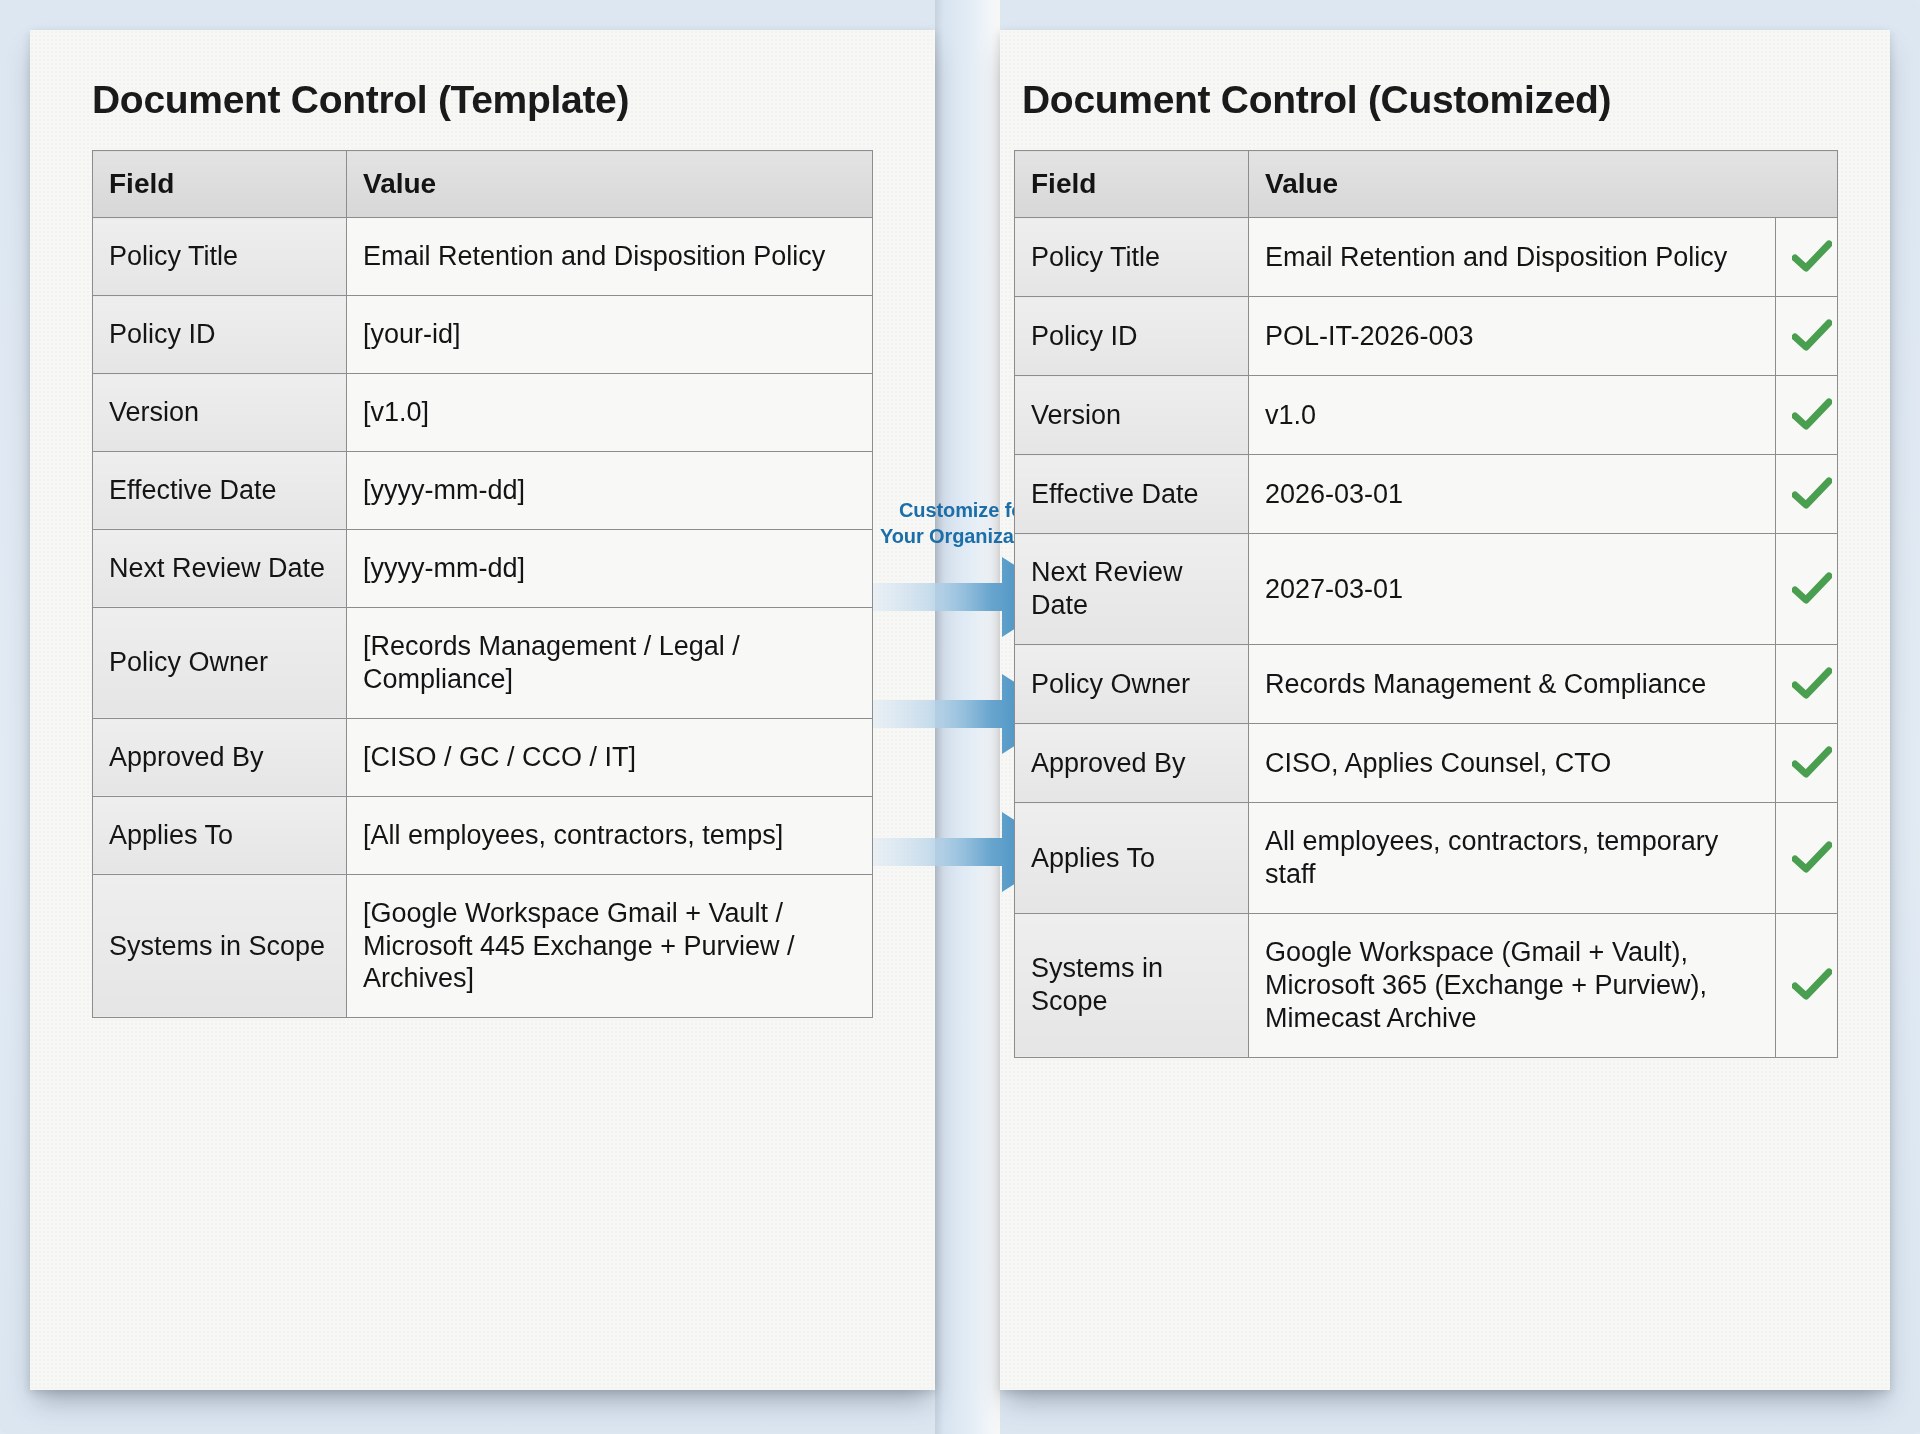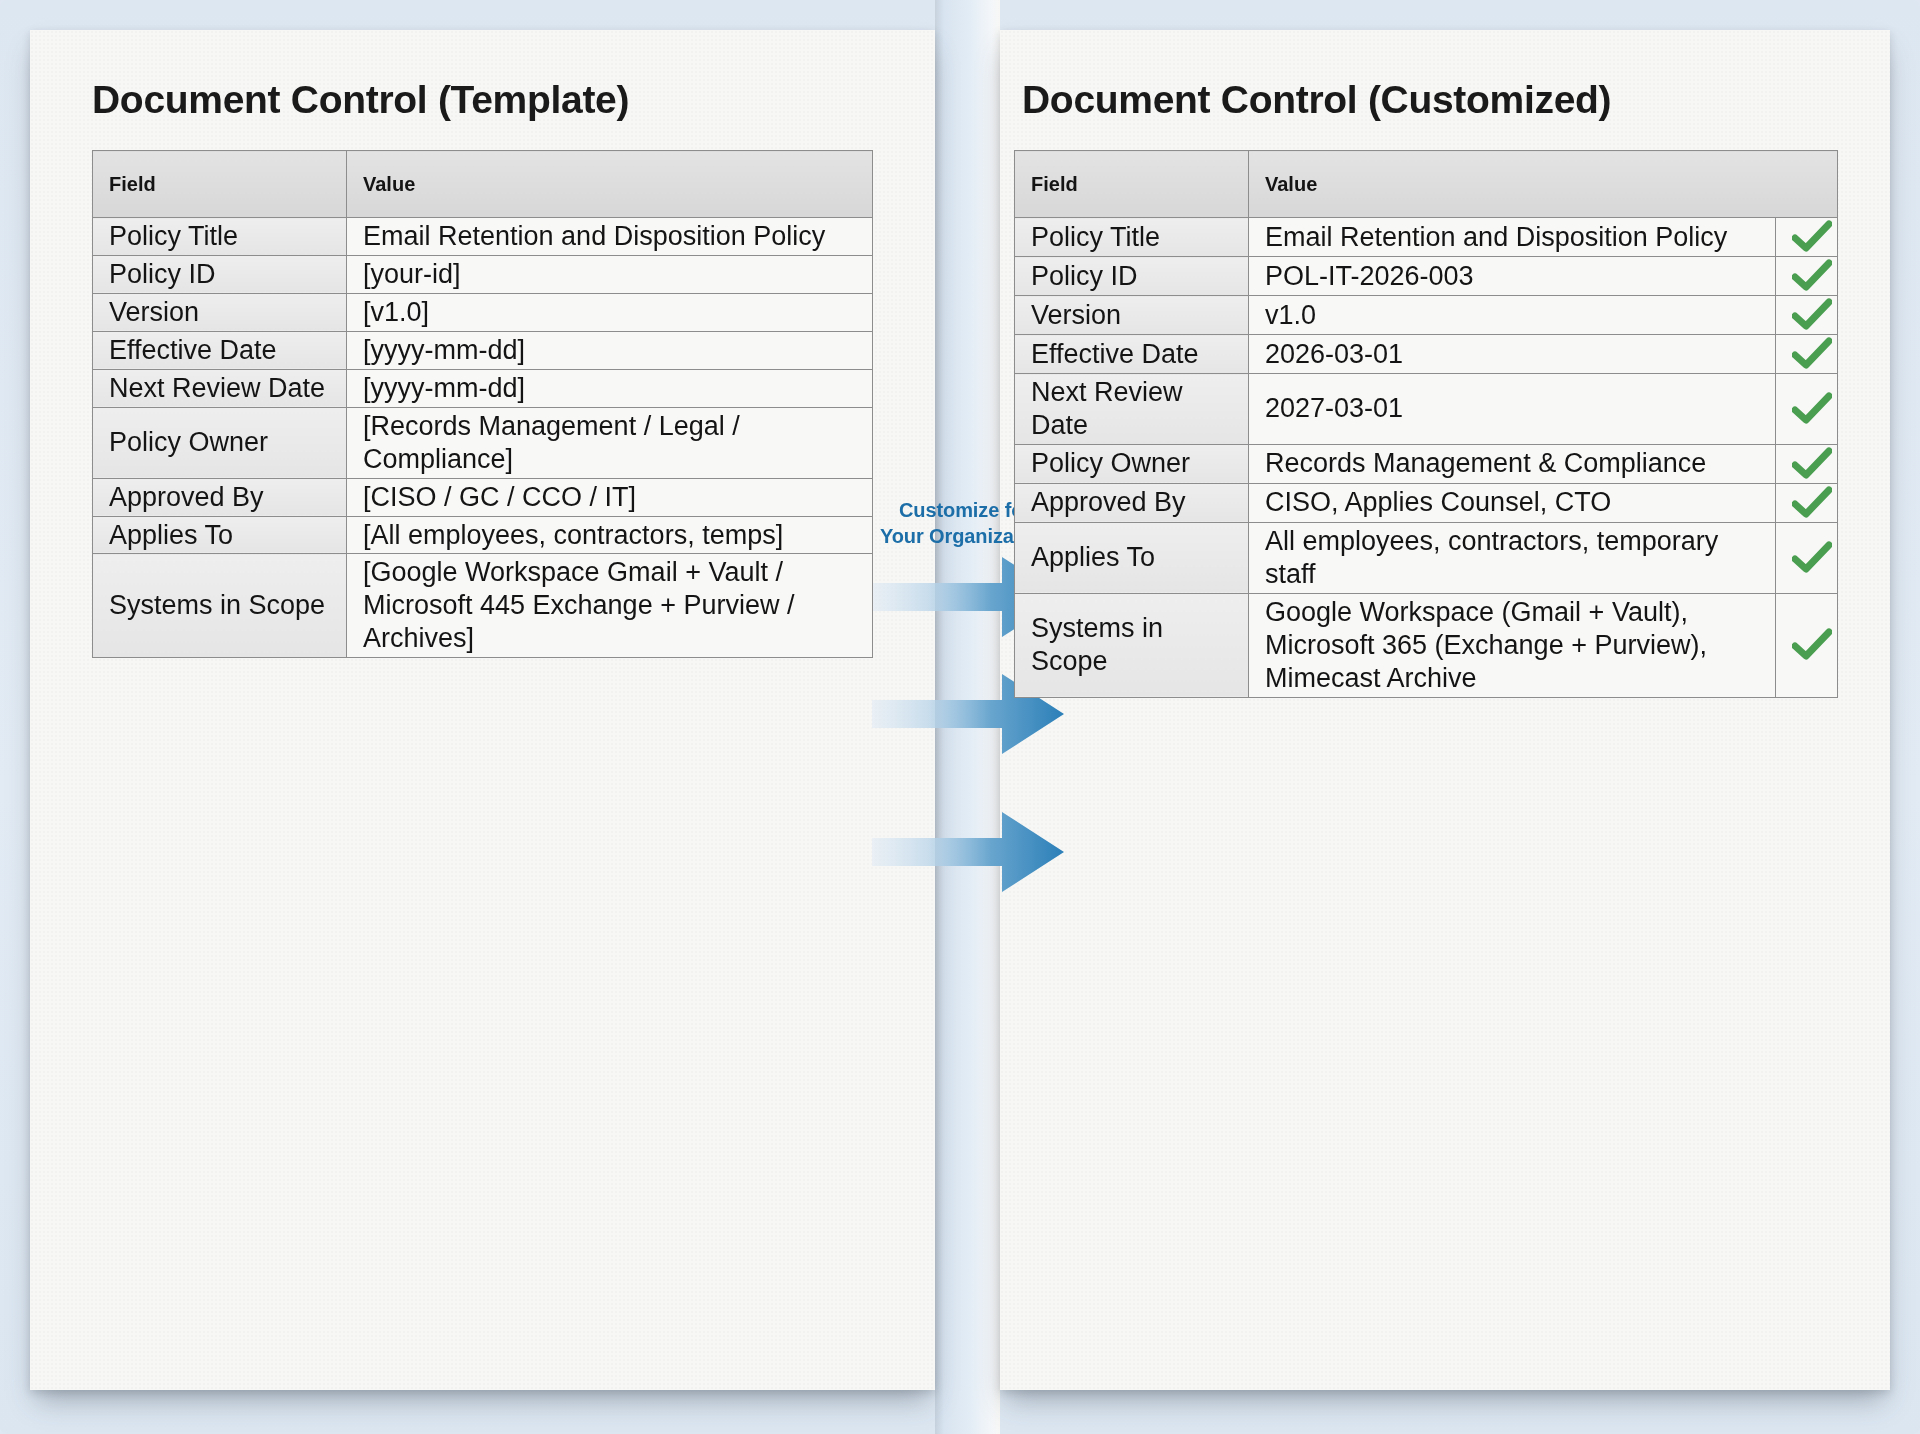--- a/index.html
+++ b/index.html
@@ -52,29 +52,29 @@
   
   table.dc{
     border-collapse: collapse;
     table-layout: fixed;
     width: 100%;
     border: 1px solid #8d8d8d;
   }
   table.dc th, table.dc td{
     border: 1px solid #8d8d8d;
     vertical-align: middle;
-    padding: 2px 16px;
+    padding: 22px 16px;
     font-size: 27px;
     line-height: 1.22;
     color: #141414;
   }
   table.dc thead th{
     background: linear-gradient(180deg,#e3e3e3 0%,#d7d7d7 100%);
     font-weight: bold;
-    font-size: 20px;
+    font-size: 28px;
     height: 34px;
     padding: 16px 16px;
     text-align: left;
   }
   table.dc tbody td.fieldcell{
     background: linear-gradient(180deg,#eeeeee 0%,#e5e5e5 100%);
     font-size: 27px;
   }
   table.dc tbody td.valuecell{
     background: #f8f8f7;

